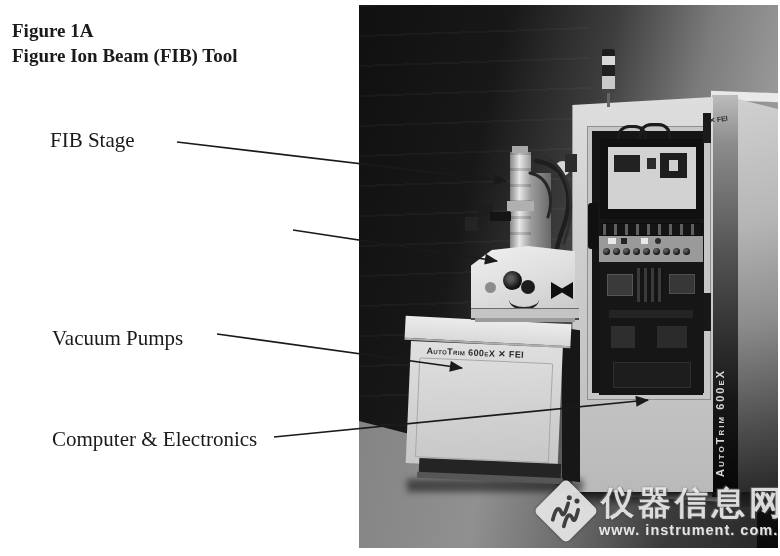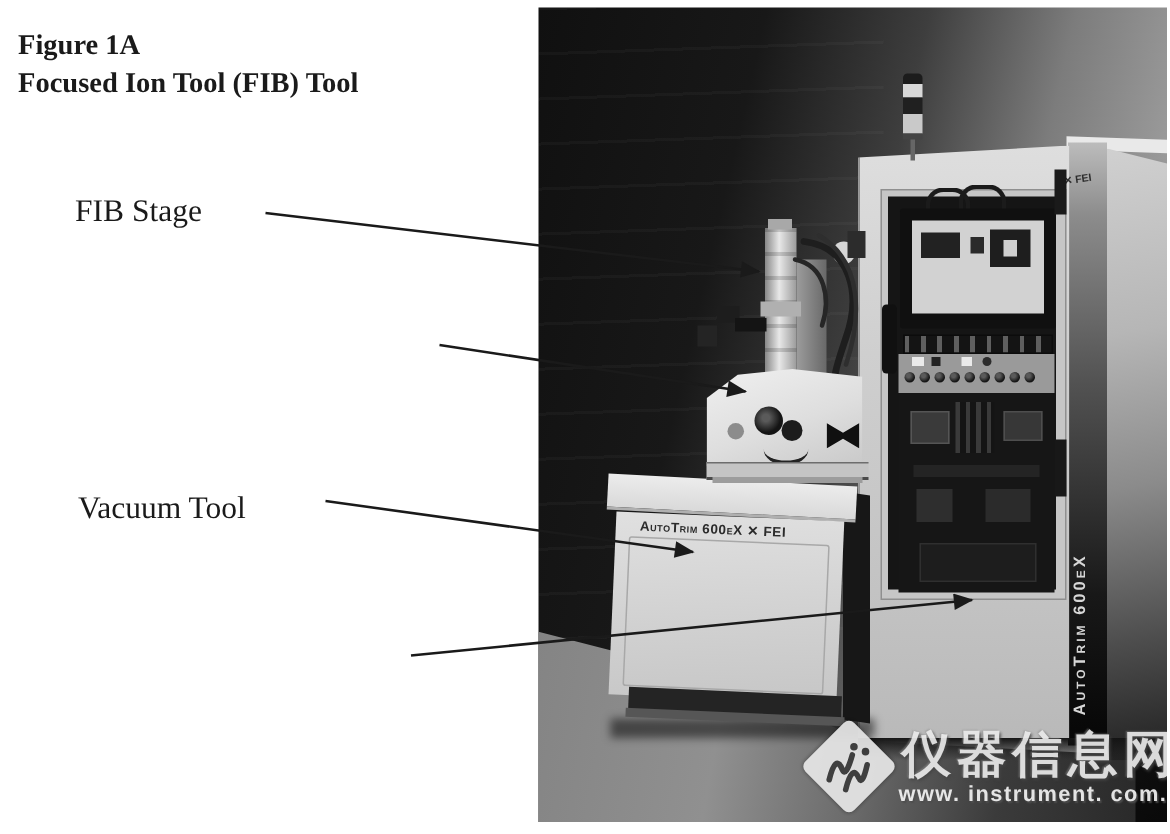--- a/index.html
+++ b/index.html
@@ -142,25 +142,26 @@
   .wm-url{position:absolute;left:64px;top:47px;font-size:14.5px;font-weight:bold;letter-spacing:1px;
       color:#f2f2f2;text-shadow:1px 1px 1px #4e4e4e;white-space:nowrap;}
 </style>
 </head>
 <body>
 
 <div class="page">
 
   <div class="fig-title">
     <div>Figure 1A</div>
-    <div>Focused Ion Tool (FIB) Tool</div>
+    <div>Figure Ion Beam (FIB) Tool</div>
   </div>
 
   <div class="callout c1">FIB Stage</div>
-  <div class="callout c3">Vacuum Tool</div>
+  <div class="callout c3">Vacuum Pumps</div>
+  <div class="callout c4">Computer &amp; Electronics</div>
 
   <div class="photo">
     <div class="abs wall-streaks"></div>
     <div class="abs floor"></div>
     <div class="abs bg-right-shadow"></div>
 
     <div class="abs rack-top-sliver"></div>
     <div class="abs rack-side"></div>
     <div class="abs rack-edge"></div>
     <div class="abs rack-front"></div>

